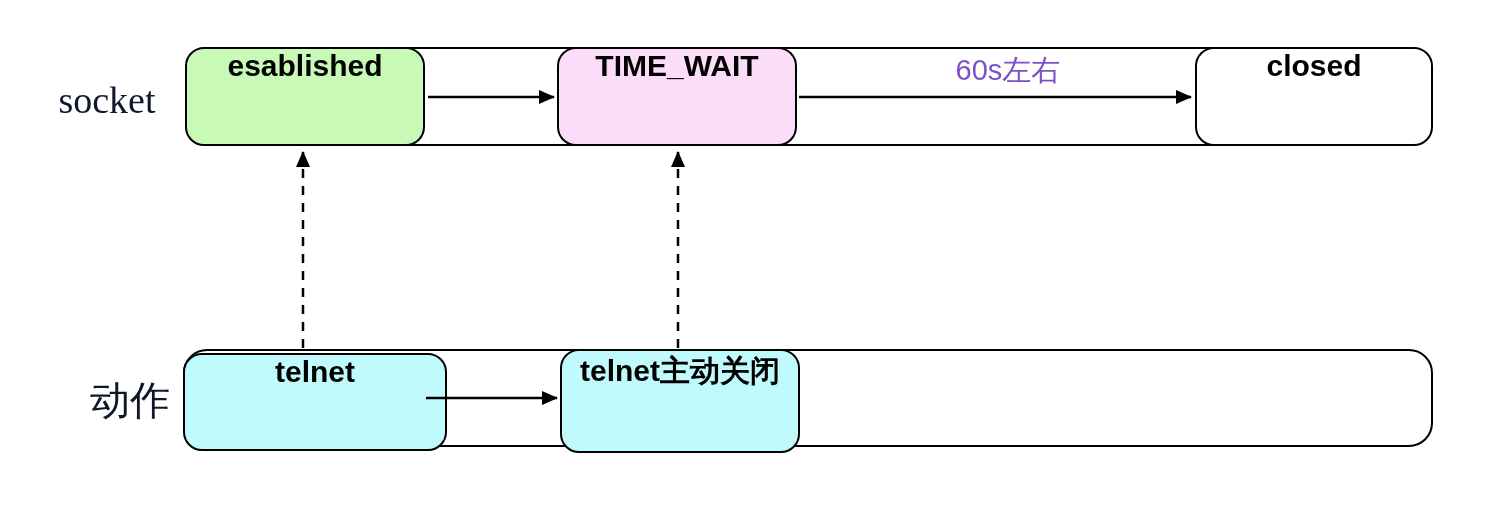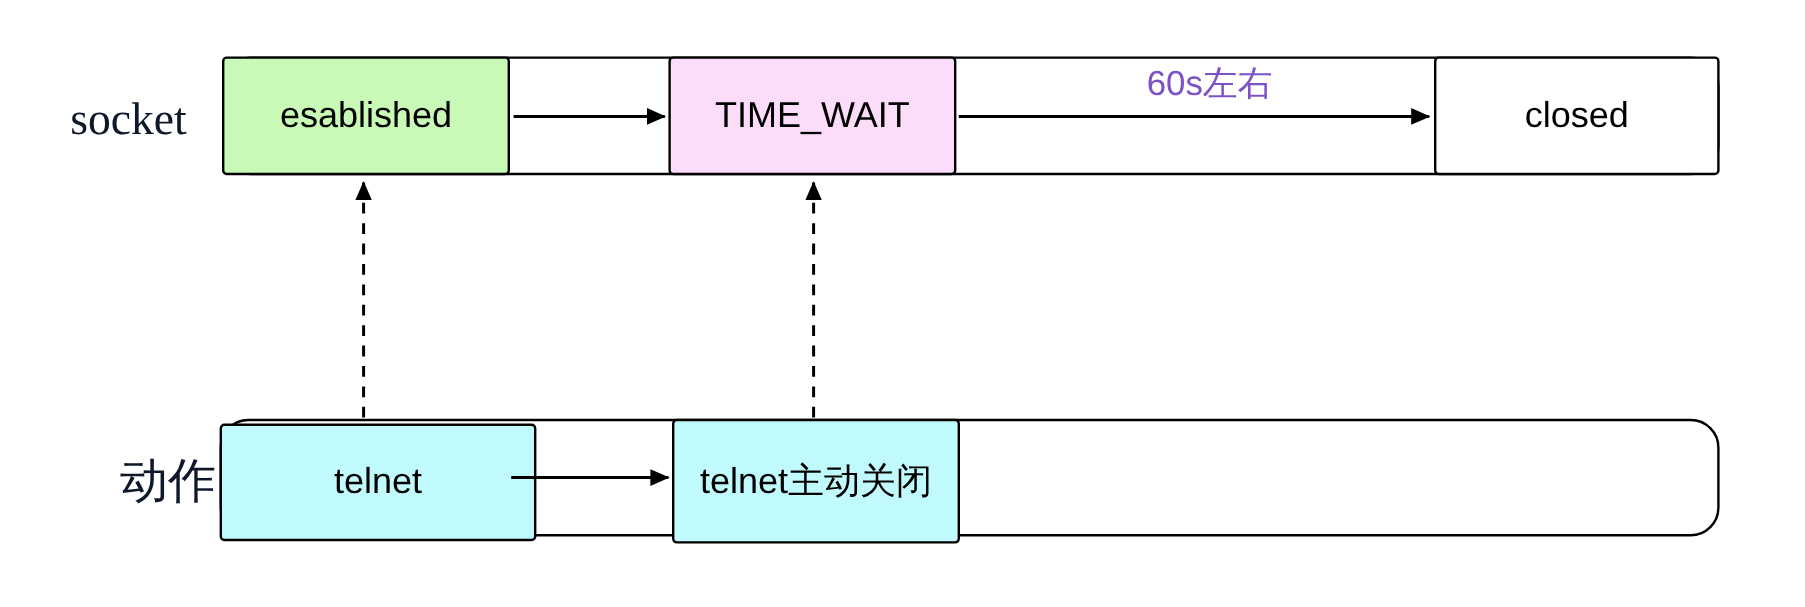--- a/index.html
+++ b/index.html
@@ -17,41 +17,41 @@
   }
   .lane-label {
     position: absolute;
     color: #0f172a;
     font-size: 38px;
     line-height: 48px;
     white-space: nowrap;
     font-family: Liberation Serif, serif;
   }
   .lane-label.socket { left: 42px; top: 76px; width: 130px; text-align: center; }
-  .lane-label.action { left: 94px; top: 377px; width: 92px; text-align: center; font-size: 40px; }
+  .lane-label.action { left: 84px; top: 377px; width: 92px; text-align: center; font-size: 40px; }
   .lane {
     position: absolute;
     border: 2.5px solid #000000;
     border-radius: 24px;
     background: #ffffff;
     box-sizing: border-box;
   }
   .lane.top    { left: 185px; top: 47px;  width: 1248px; height: 99px; }
   .lane.bottom { left: 183px; top: 349px; width: 1250px; height: 98px; }
   .node {
     position: absolute;
     border: 2.5px solid #000000;
-    border-radius: 4px;
+    border-radius: 19px;
     box-sizing: border-box;
     display: flex;
-    align-items: center;
     justify-content: center;
     font-size: 30px;
     color: #000000;
     white-space: nowrap;
+    font-weight: bold;
   }
   .node.esablished { left: 185px;  top: 47px;  width: 240px; height: 99px; }
   .node.time-wait  { left: 557px;  top: 47px;  width: 240px; height: 99px; }
   .node.closed     { left: 1195px; top: 47px;  width: 238px; height: 99px; }
   .node.telnet     { left: 183px;  top: 353px; width: 264px; height: 98px; }
   .node.telnet-close { left: 560px; top: 349px; width: 240px; height: 104px; }
   .arrow-layer {
     position: absolute;
     left: 0; top: 0;
     width: 1504px;

